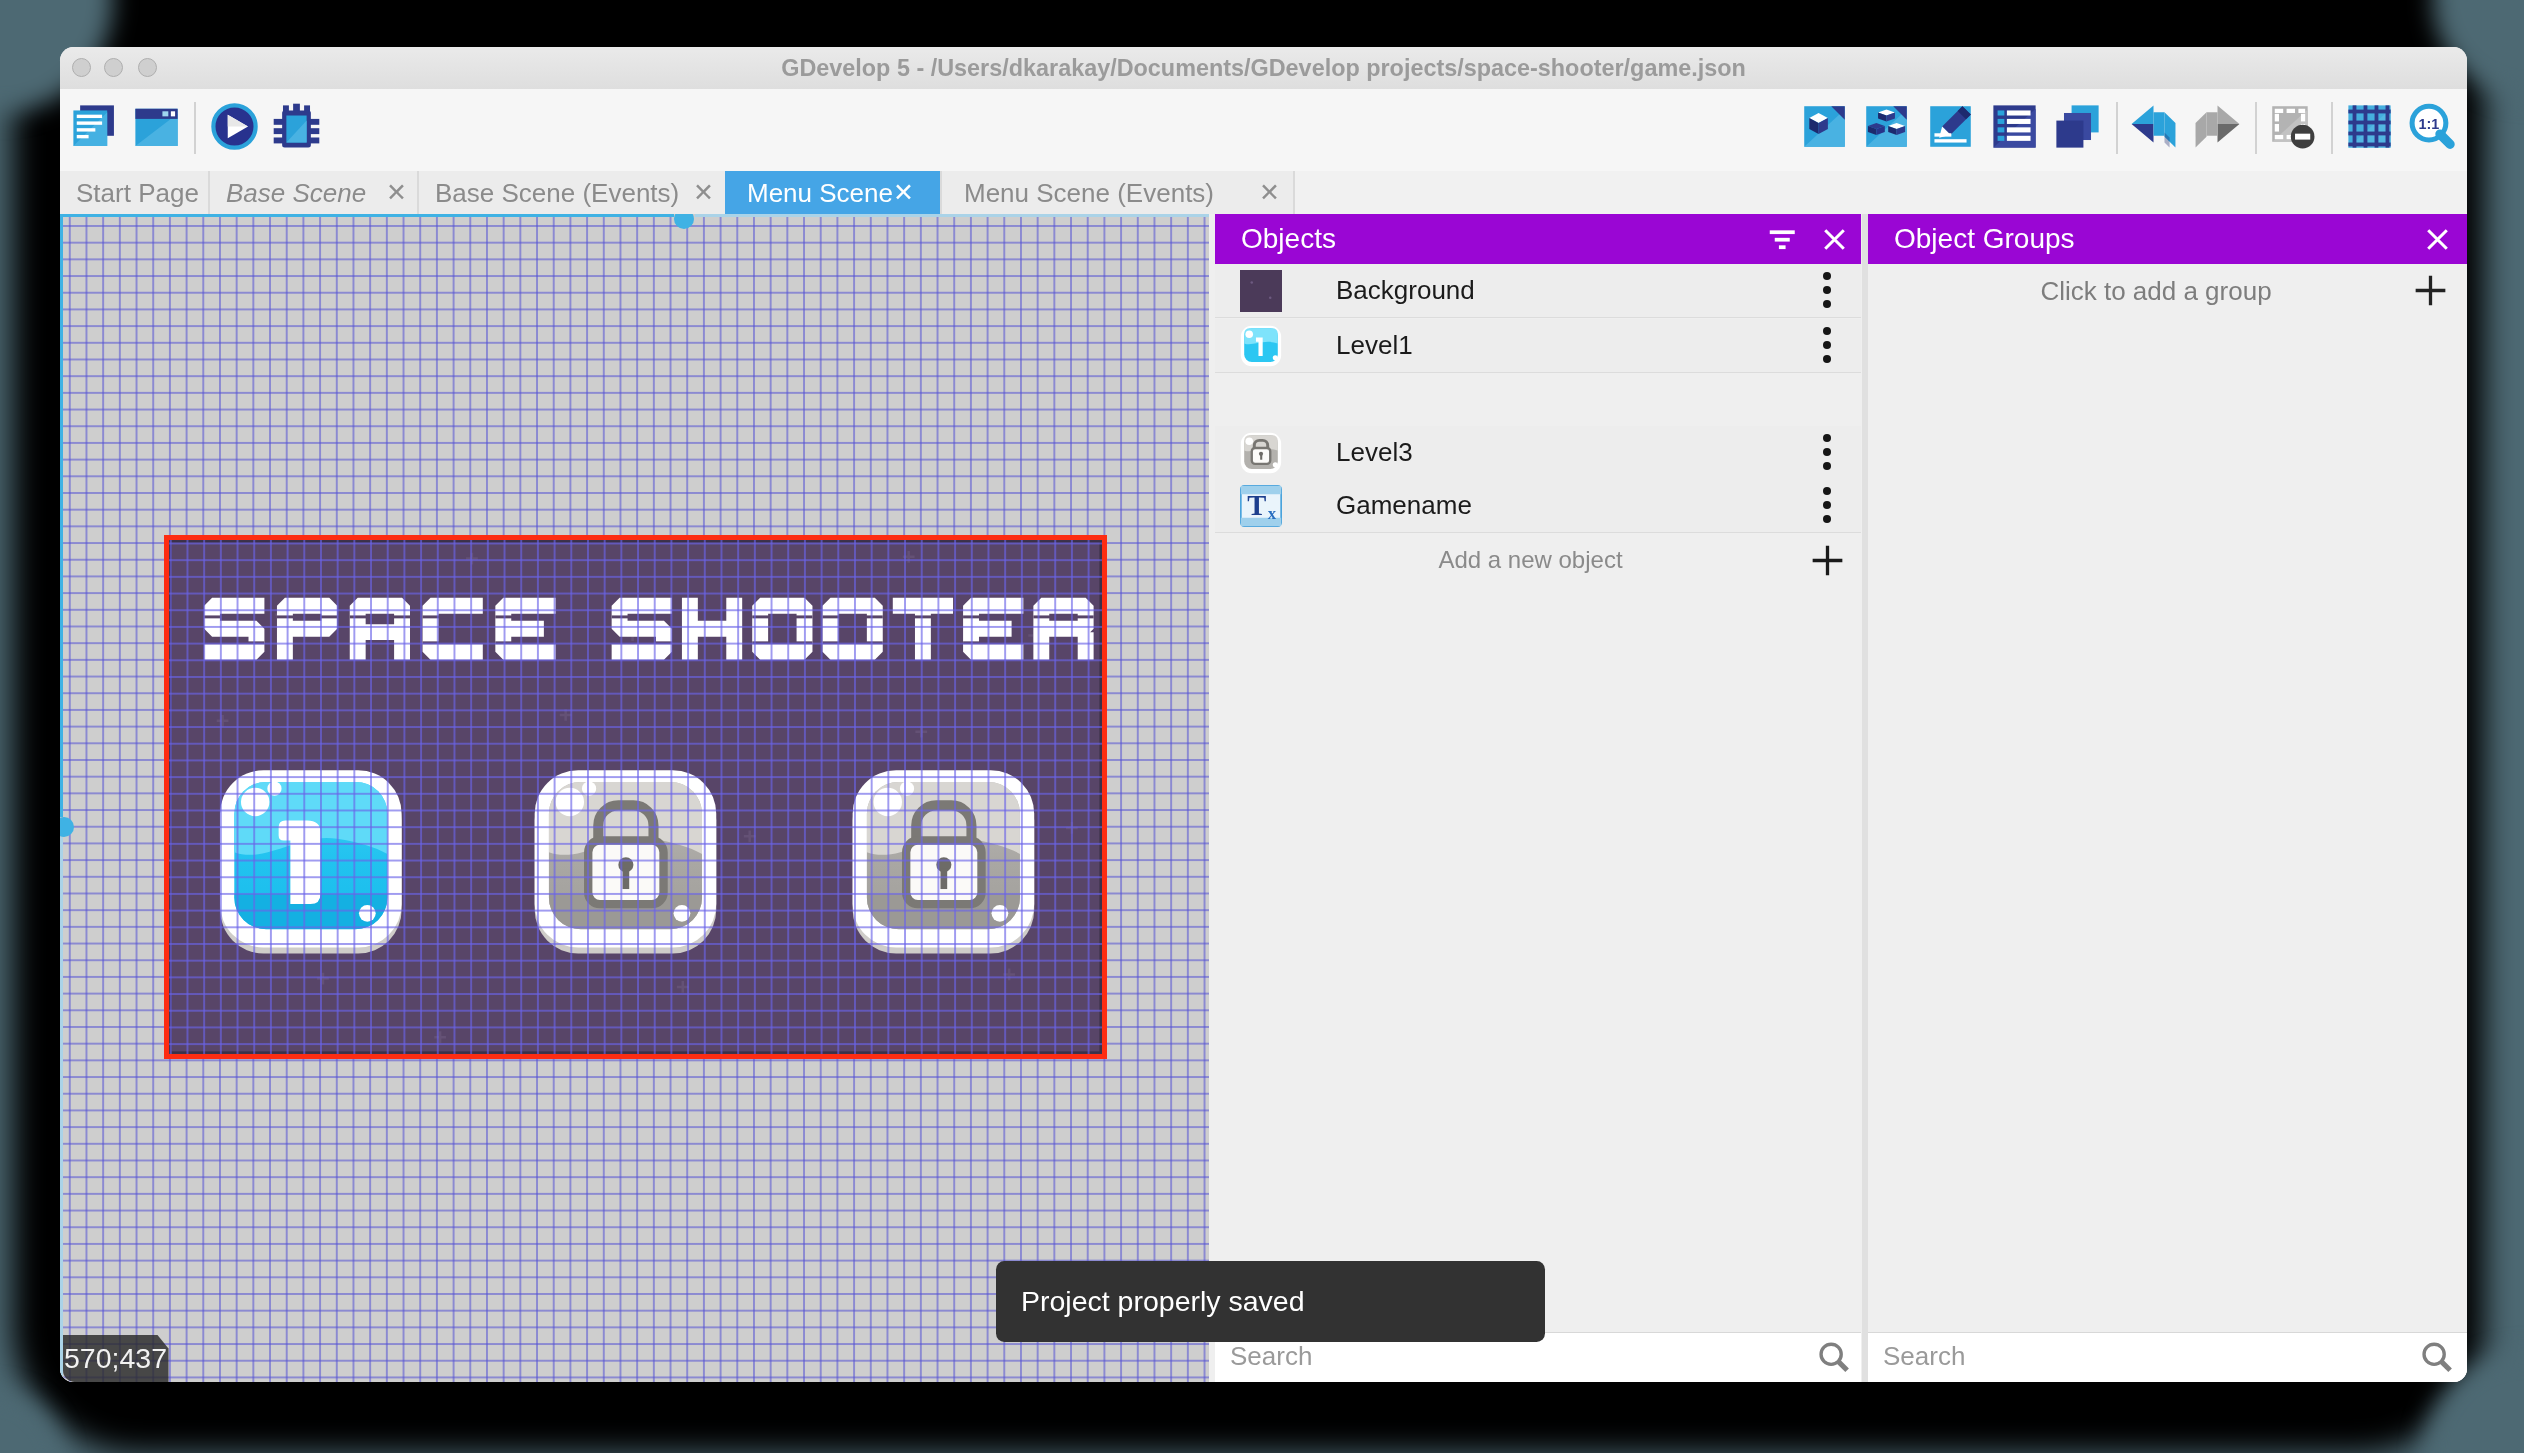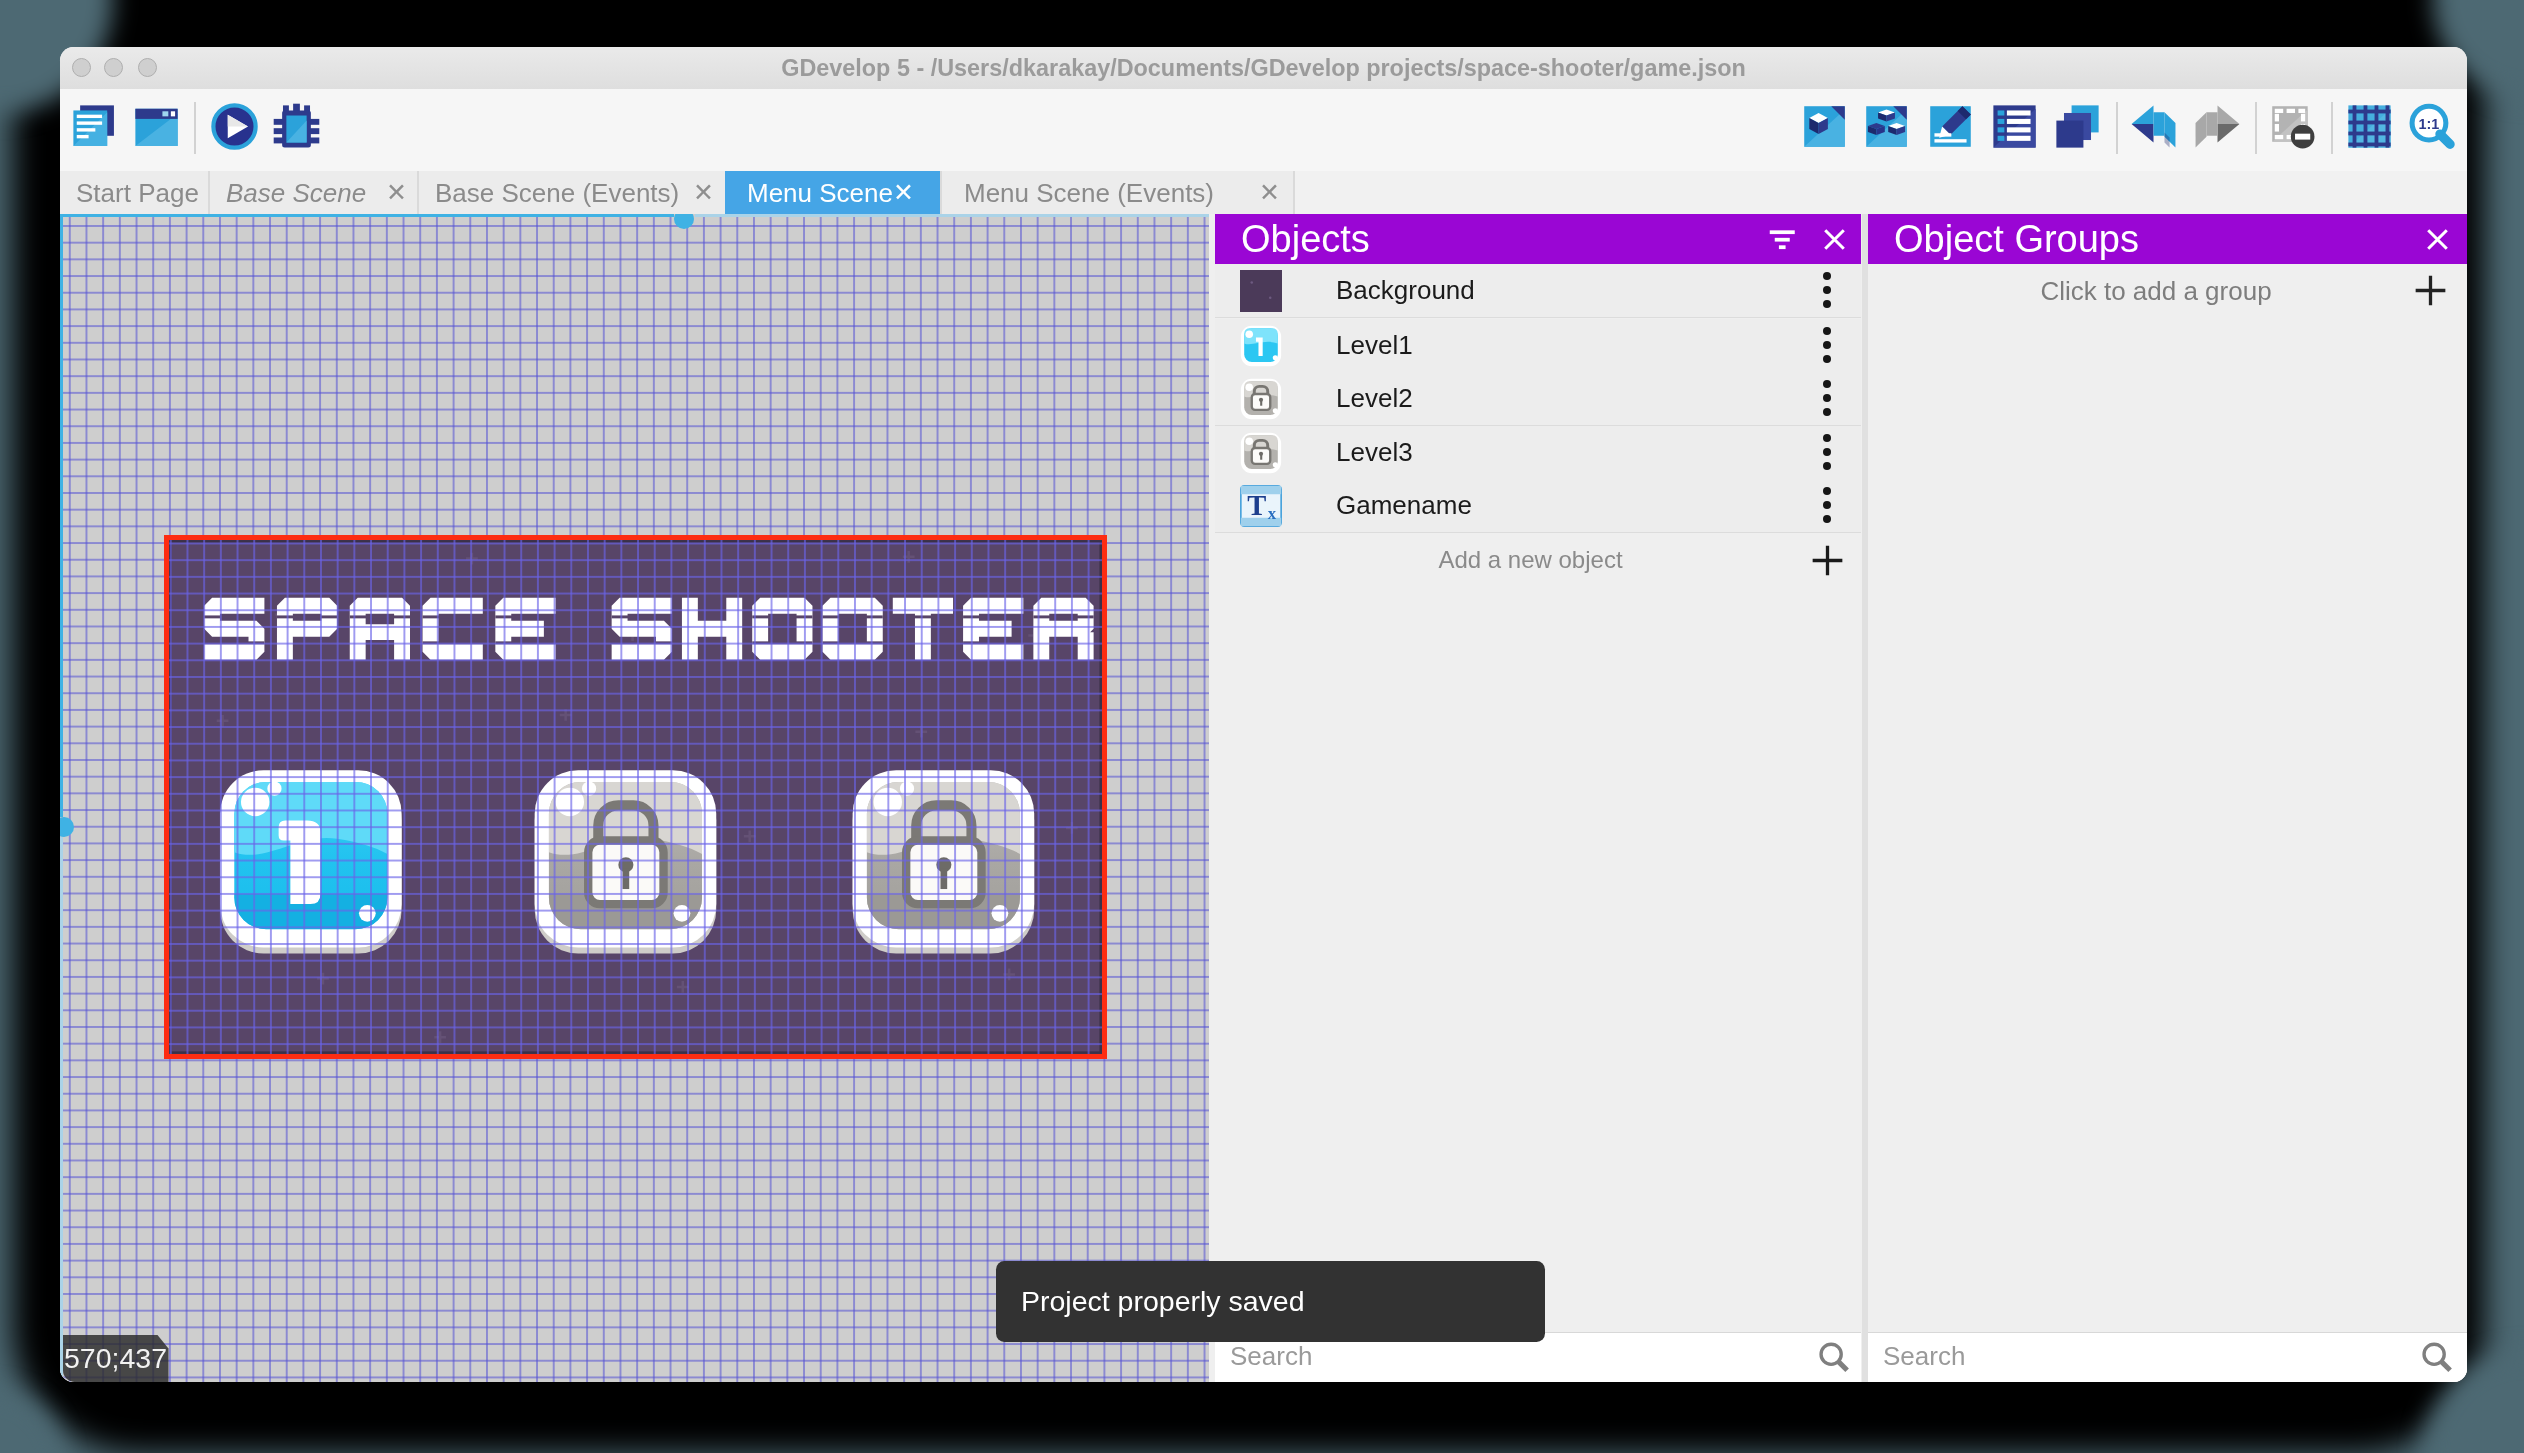--- a/index.html
+++ b/index.html
@@ -39,21 +39,21 @@
 #sbleft2{position:absolute;left:0;top:623px;width:2.5px;height:545px;background:#aad3e8;}
 #sbleftdot{position:absolute;left:-5.9px;top:603px;width:20px;height:20px;border-radius:50%;background:#3fb2e4;}
 
 #coord{position:absolute;left:2.5px;top:1121px;width:106px;height:47px;background:rgba(42,42,42,0.82);color:#f2f2f2;font-size:28.5px;line-height:47px;text-align:center;clip-path:polygon(0 0,95px 0,106px 13.4px,106px 47px,0 47px);border-bottom-left-radius:11.7px;}
 
 #toast{position:absolute;left:936px;top:1047px;width:549px;height:81px;background:#323232;border-radius:8.4px;color:#fff;font-size:28.5px;line-height:81px;padding-left:25px;box-sizing:border-box;z-index:50;}
 
 #objpanel{position:absolute;left:1155px;top:0;width:646px;height:1168px;background:#efefef;}
 #grppanel{position:absolute;left:1808px;top:0;width:599px;height:1448px;background:#efefef;}
 #pdivider{position:absolute;left:1802px;top:0;width:6.7px;height:1168px;background:#e0e0e0;}
-.phead{position:absolute;left:0;top:0;width:100%;height:50px;background:#9a06d4;color:#fff;font-size:38px;line-height:50px;}
+.phead{position:absolute;left:0;top:0;width:100%;height:50px;background:#9a06d4;color:#fff;font-size:28px;line-height:50px;}
 .row{position:absolute;left:0;width:100%;height:54px;border-bottom:1.7px solid #dcdcdc;box-sizing:border-box;background:#ededed;}
 .rowtxt{position:absolute;left:121px;top:0;height:52px;line-height:52px;color:#1b1b1b;font-size:26px;}
 .dots{position:absolute;left:608px;top:7.5px;width:8.4px;height:37px;}
 .dot{position:absolute;left:0;width:8.4px;height:8.4px;border-radius:50%;background:#161616;}
 .ricon{position:absolute;left:25px;top:5.9px;width:42px;height:42px;}
 #searchobj,#searchgrp{position:absolute;left:0;top:1118px;width:100%;height:50px;background:#fff;border-top:1.7px solid #d8d8d8;box-sizing:border-box;color:#9a9a9a;font-size:26px;line-height:47px;}
 </style>
 </head>
 <body>
 <div id="shadow"></div>
@@ -382,39 +382,20 @@
               <circle cx="42" cy="39" r="3" fill="#fff"></circle>
               <path d="M19,15 L27,15 L27,37 L22,37 L22,20 L19,20 Z" fill="#fff"></path>
             </svg></div>
           <span class="rowtxt">Level1</span>
           <div class="dots">
             <div class="dot" style="top:0;"></div>
             <div class="dot" style="top:14.2px;"></div>
             <div class="dot" style="top:28.5px;"></div>
           </div>
         </div>
-      <div class="row" style="top:158px;">
-          <div class="ricon"><svg width="42" height="42" viewBox="0 0 50 50">
-              <rect x="1" y="1" width="48" height="48" rx="13" fill="#fff"></rect>
-              <rect x="5" y="4" width="40" height="40" rx="9" fill="#b3b1ad"></rect>
-              <path d="M5,22 C15,26 28,16 45,22 L45,11 Q45,4 38,4 L12,4 Q5,4 5,11 Z" fill="#d8d6d2"></path>
-              <circle cx="11" cy="11" r="4.5" fill="#fff"></circle>
-              <circle cx="42" cy="39" r="3" fill="#fff"></circle>
-              <rect x="17" y="10" width="16" height="17" rx="6" fill="none" stroke="#787672" stroke-width="3.5"></rect>
-              <rect x="14" y="19" width="22" height="19" rx="4" fill="#fcfbf9" stroke="#787672" stroke-width="2.8"></rect>
-              <circle cx="25" cy="26" r="2.5" fill="#6d6b67"></circle>
-              <rect x="24" y="27" width="2.5" height="6" fill="#6d6b67"></rect>
-            </svg></div>
-          <span class="rowtxt">Level2</span>
-          <div class="dots">
-            <div class="dot" style="top:0;"></div>
-            <div class="dot" style="top:14.2px;"></div>
-            <div class="dot" style="top:28.5px;"></div>
-          </div>
-        </div>
       <div class="row" style="top:212px;">
           <div class="ricon"><svg width="42" height="42" viewBox="0 0 50 50">
               <rect x="1" y="1" width="48" height="48" rx="13" fill="#fff"></rect>
               <rect x="5" y="4" width="40" height="40" rx="9" fill="#b3b1ad"></rect>
               <path d="M5,22 C15,26 28,16 45,22 L45,11 Q45,4 38,4 L12,4 Q5,4 5,11 Z" fill="#d8d6d2"></path>
               <circle cx="11" cy="11" r="4.5" fill="#fff"></circle>
               <circle cx="42" cy="39" r="3" fill="#fff"></circle>
               <rect x="17" y="10" width="16" height="17" rx="6" fill="none" stroke="#787672" stroke-width="3.5"></rect>
               <rect x="14" y="19" width="22" height="19" rx="4" fill="#fcfbf9" stroke="#787672" stroke-width="2.8"></rect>
               <circle cx="25" cy="26" r="2.5" fill="#6d6b67"></circle>

